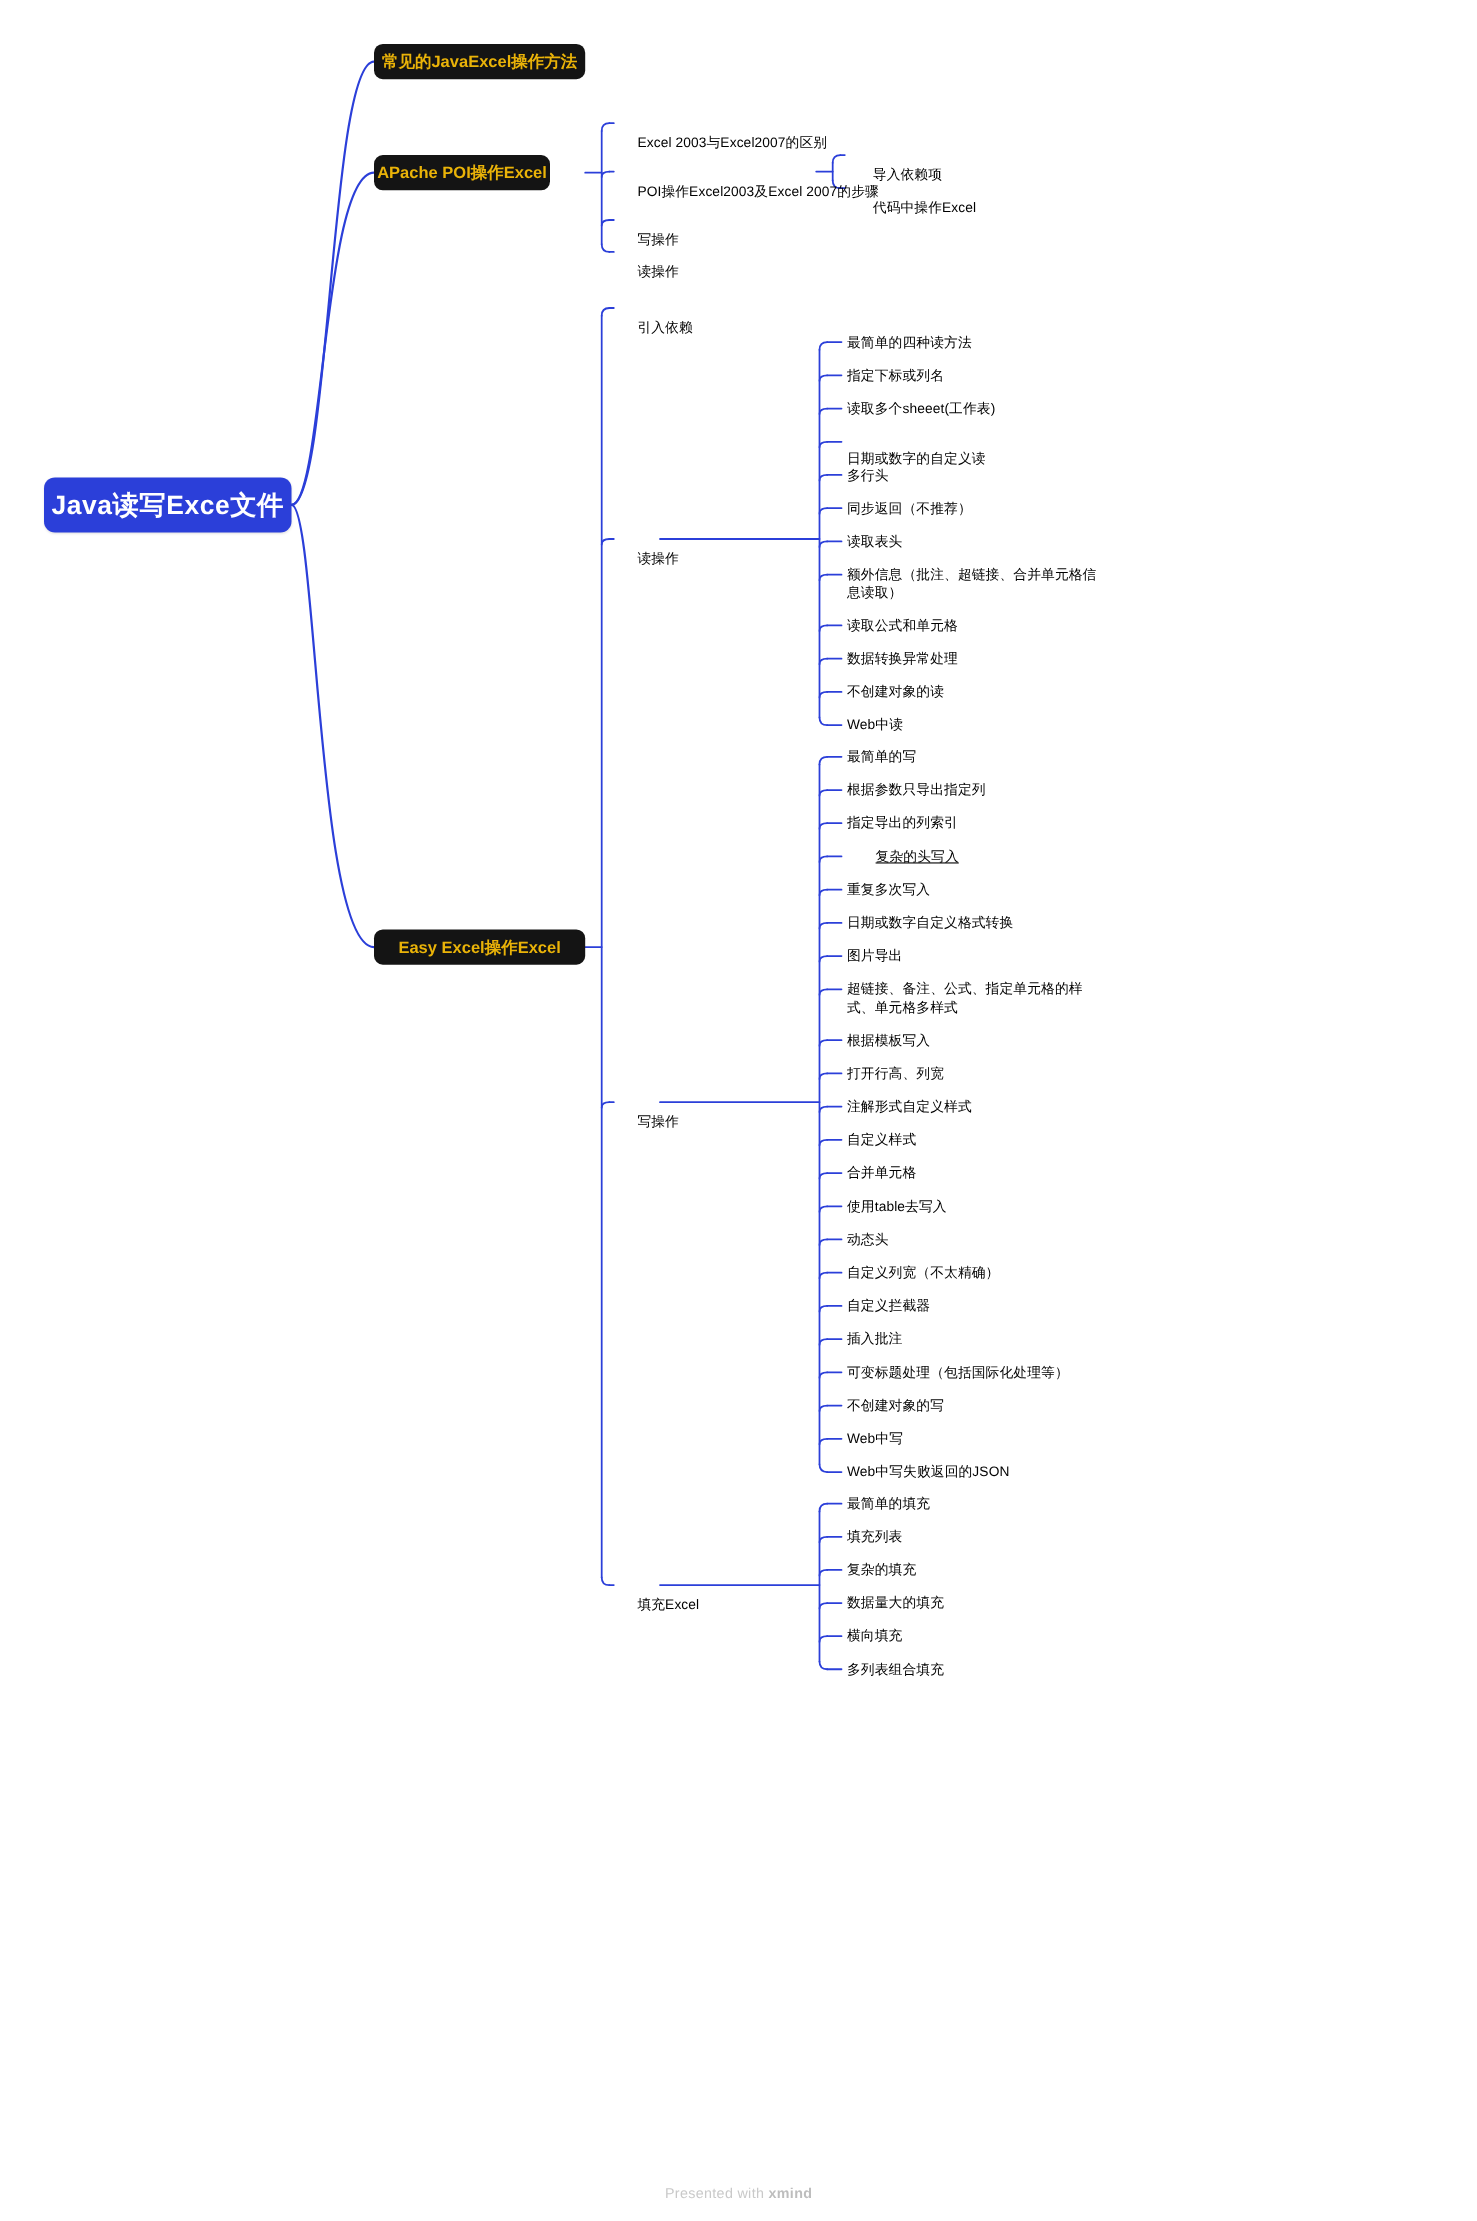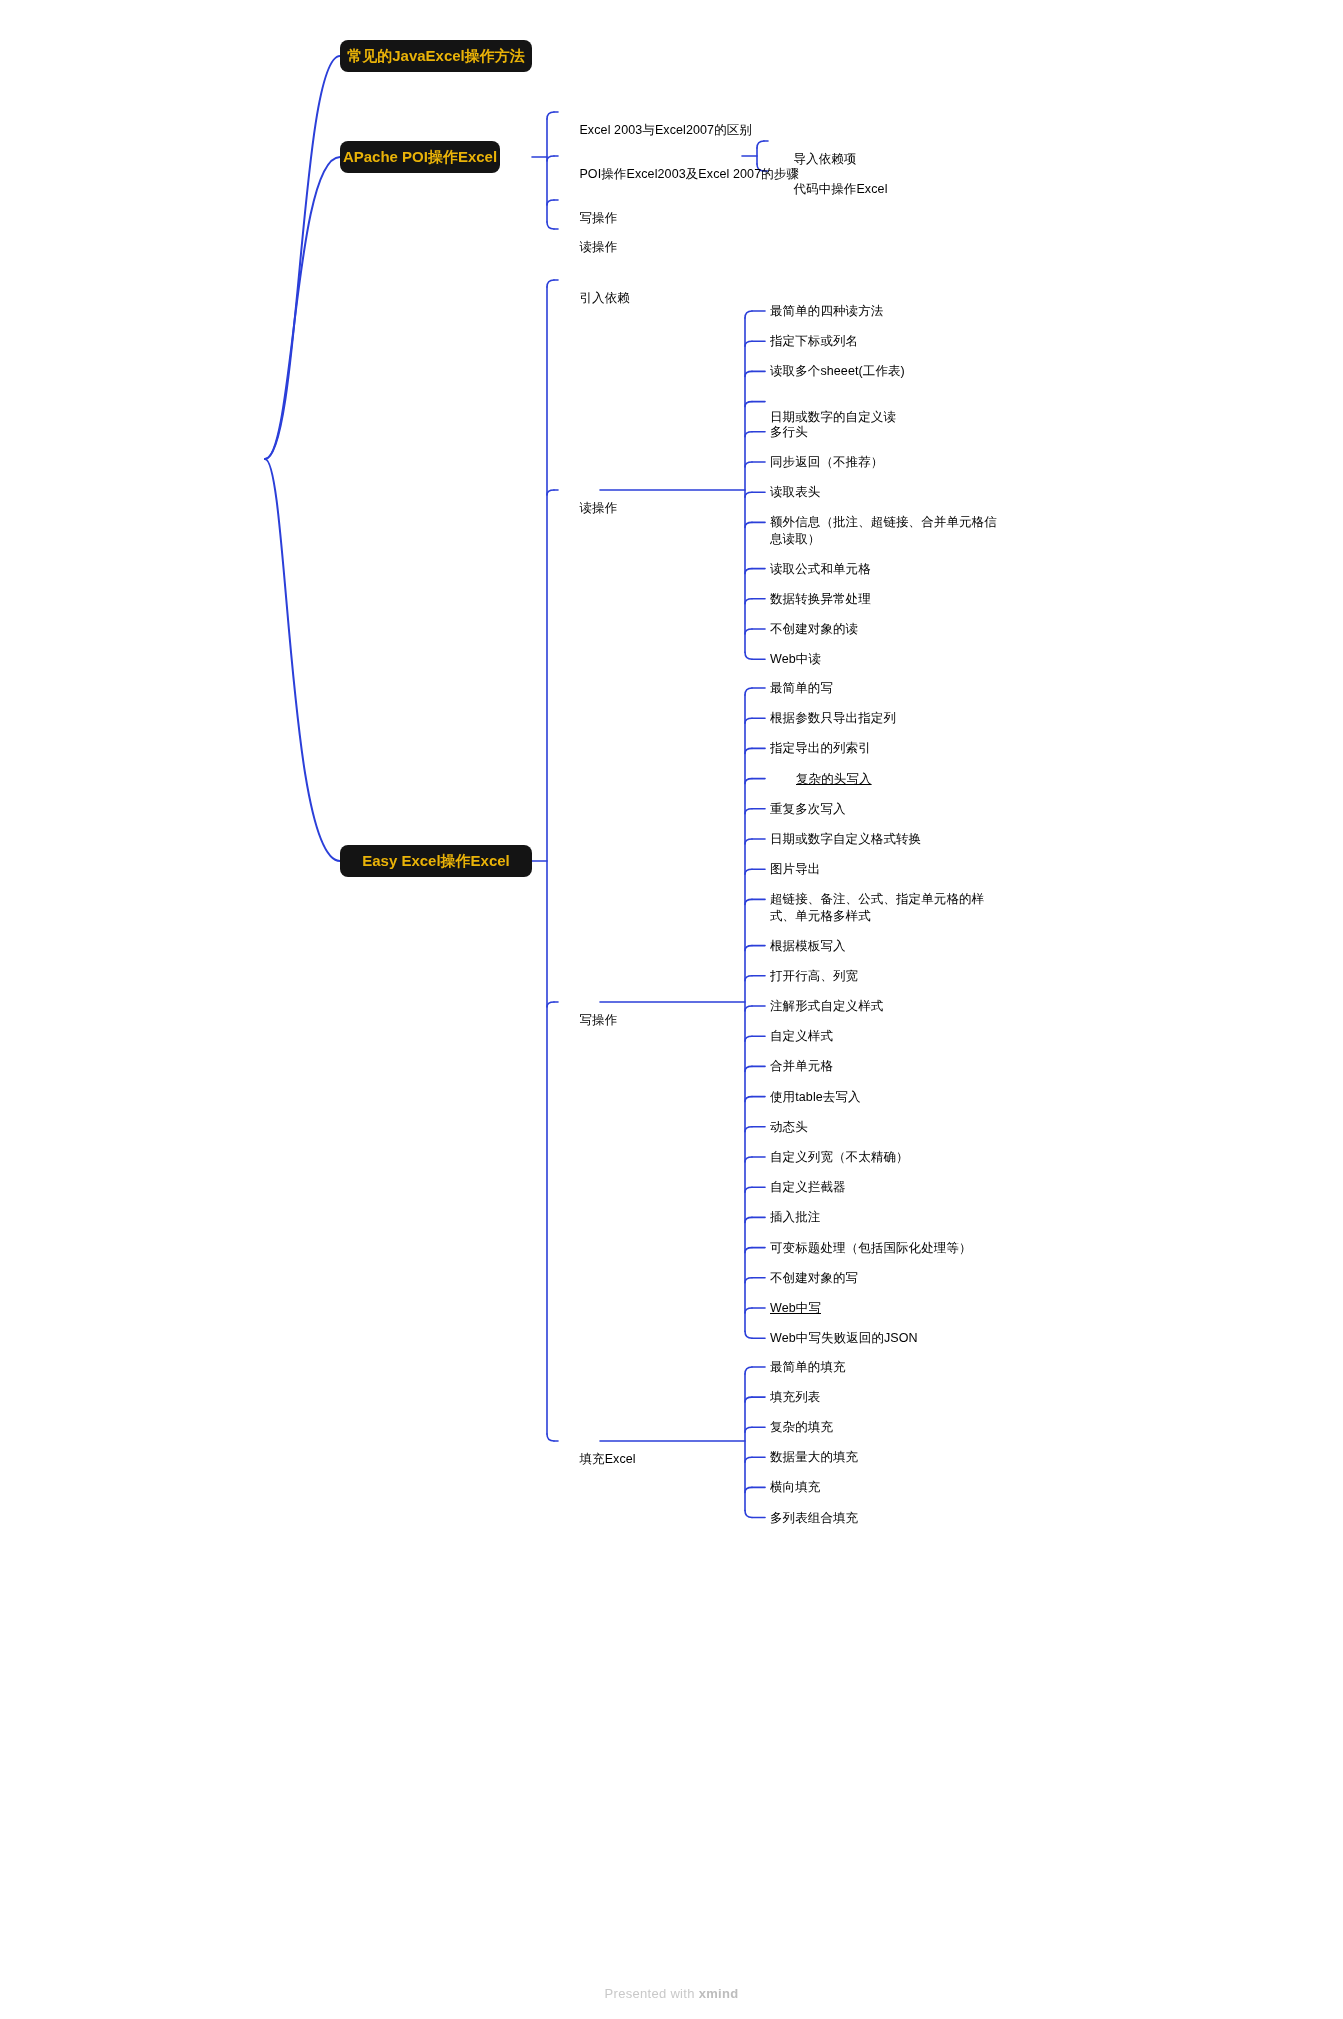--- a/index.html
+++ b/index.html
@@ -225,20 +225,23 @@
       <path d="M 752 1427.1999999999998 L 765 1427.1999999999998" fill="none" stroke="#2B3FD9" stroke-width="1.6" stroke-linecap="round"></path>
       <path d="M 745 1462.2999999999997 Q 745 1457.2999999999997 752 1457.2999999999997" fill="none" stroke="#2B3FD9" stroke-width="1.6" stroke-linecap="round"></path>
       <path d="M 752 1457.2999999999997 L 765 1457.2999999999997" fill="none" stroke="#2B3FD9" stroke-width="1.6" stroke-linecap="round"></path>
       <path d="M 745 1492.3999999999996 Q 745 1487.3999999999996 752 1487.3999999999996" fill="none" stroke="#2B3FD9" stroke-width="1.6" stroke-linecap="round"></path>
       <path d="M 752 1487.3999999999996 L 765 1487.3999999999996" fill="none" stroke="#2B3FD9" stroke-width="1.6" stroke-linecap="round"></path>
       <path d="M 752 1517.4999999999995 L 765 1517.4999999999995" fill="none" stroke="#2B3FD9" stroke-width="1.6" stroke-linecap="round"></path>
     </svg>
 
   <div id="node-layer">
 
+    <div class="root-node" style="left:40px; top:434px; width:225px; height:50px;">
+      <span>Java读写Exce文件</span>
+    </div>
 
     <div class="branch-node" style="left:340px; top:40px; width:192px;">
       <span>常见的JavaExcel操作方法</span>
     </div>
 
     <div class="branch-node" style="left:340px; top:141px; width:160px;">
       <span>APache POI操作Excel</span>
     </div>
 
     <div class="branch-node" style="left:340px; top:845px; width:192px;">
@@ -306,21 +309,21 @@
         <div class="leaf-node" style="left: 770px; top: 998px;"><span>注解形式自定义样式</span></div>
         <div class="leaf-node" style="left: 770px; top: 1028.2px;"><span>自定义样式</span></div>
         <div class="leaf-node" style="left: 770px; top: 1058.4px;"><span>合并单元格</span></div>
         <div class="leaf-node" style="left: 770px; top: 1088.6px;"><span>使用table去写入</span></div>
         <div class="leaf-node" style="left: 770px; top: 1118.8px;"><span>动态头</span></div>
         <div class="leaf-node" style="left: 770px; top: 1149px;"><span>自定义列宽（不太精确）</span></div>
         <div class="leaf-node" style="left: 770px; top: 1179.2px;"><span>自定义拦截器</span></div>
         <div class="leaf-node" style="left: 770px; top: 1209.4px;"><span>插入批注</span></div>
         <div class="leaf-node" style="left: 770px; top: 1239.6px;"><span>可变标题处理（包括国际化处理等）</span></div>
         <div class="leaf-node" style="left: 770px; top: 1269.8px;"><span>不创建对象的写</span></div>
-        <div class="leaf-node" style="left: 770px; top: 1300px; text-decoration: underline;"><span>Web中写</span></div>
+        <div class="leaf-node" style="left: 770px; top: 1300px;"><span>Web中写</span></div>
         <div class="leaf-node" style="left: 770px; top: 1330.2px;"><span>Web中写失败返回的JSON</span></div>
       </div>
     <div id="fill-group">
         <div class="leaf-node" style="left: 770px; top: 1359px;"><span>最简单的填充</span></div>
         <div class="leaf-node" style="left: 770px; top: 1389.1px;"><span>填充列表</span></div>
         <div class="leaf-node" style="left: 770px; top: 1419.2px;"><span>复杂的填充</span></div>
         <div class="leaf-node" style="left: 770px; top: 1449.3px;"><span>数据量大的填充</span></div>
         <div class="leaf-node" style="left: 770px; top: 1479.4px;"><span>横向填充</span></div>
         <div class="leaf-node" style="left: 770px; top: 1509.5px;"><span>多列表组合填充</span></div>
       </div>

